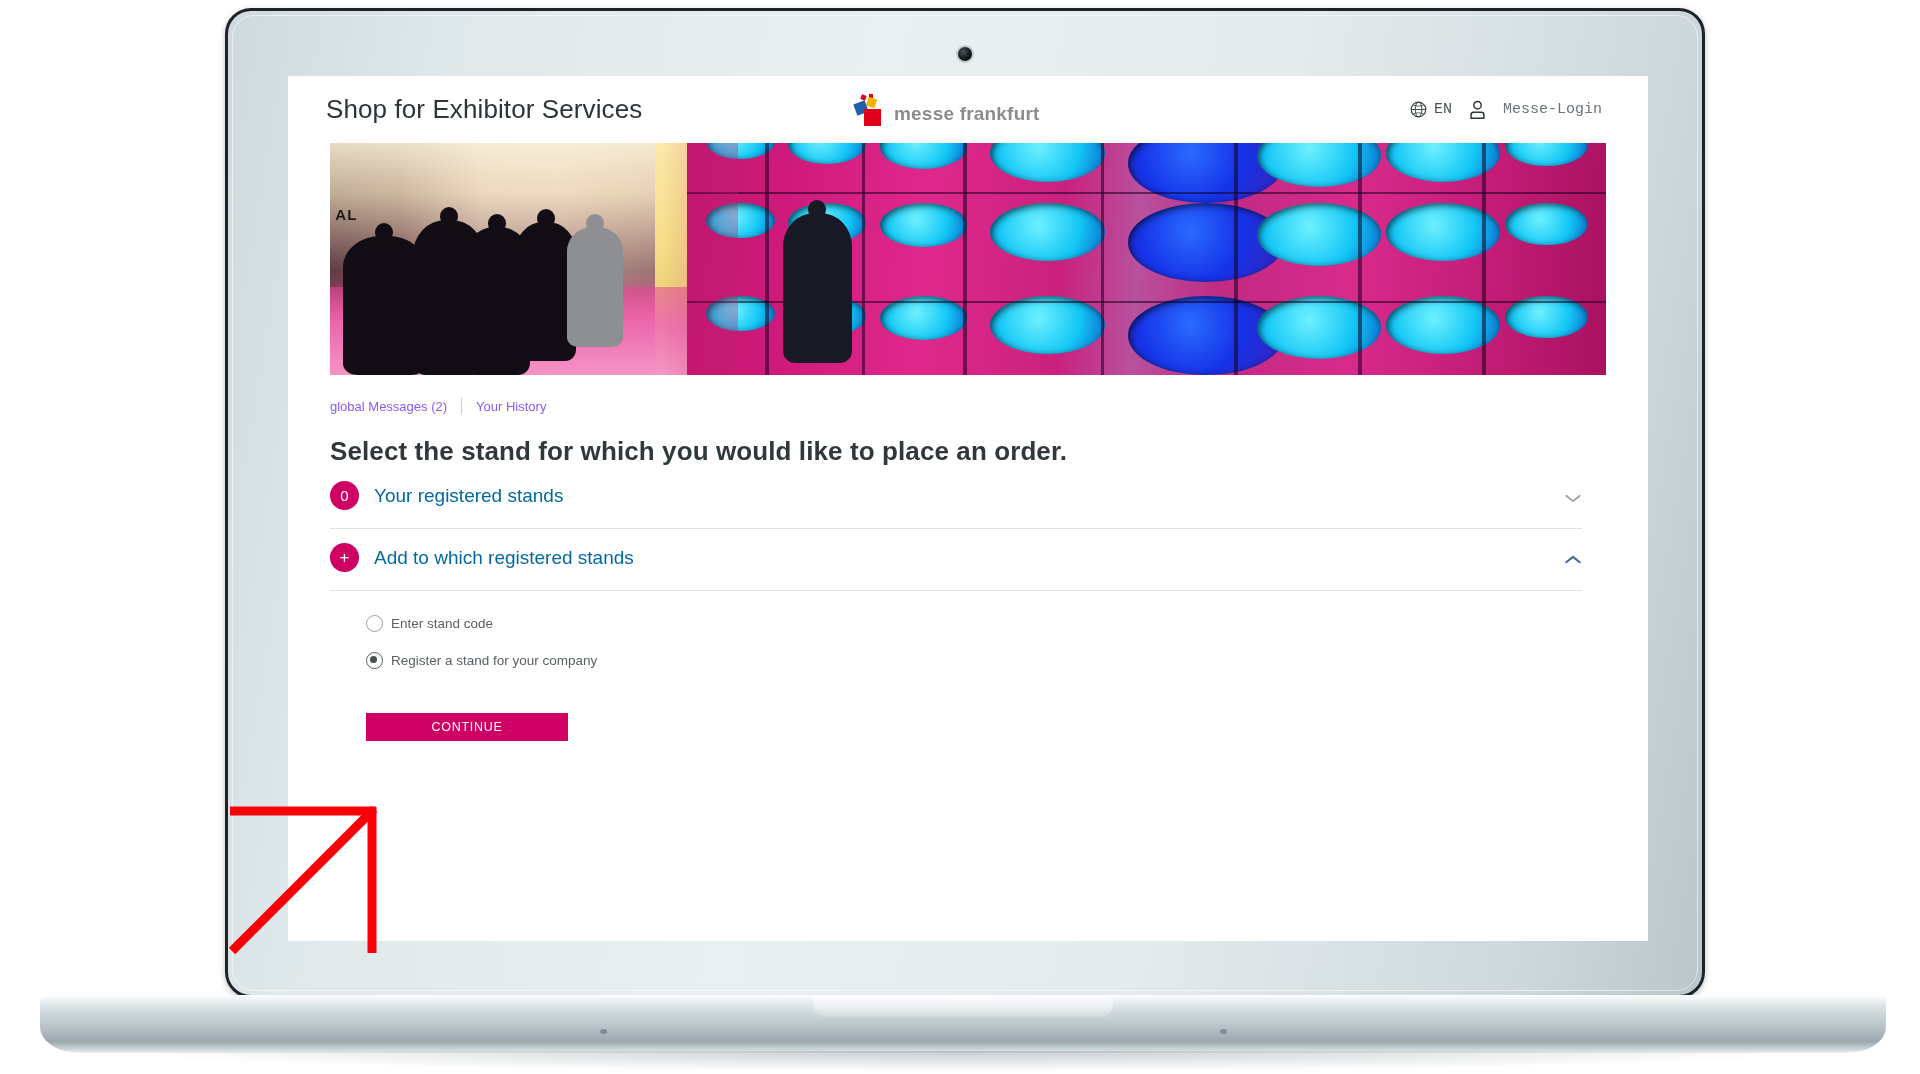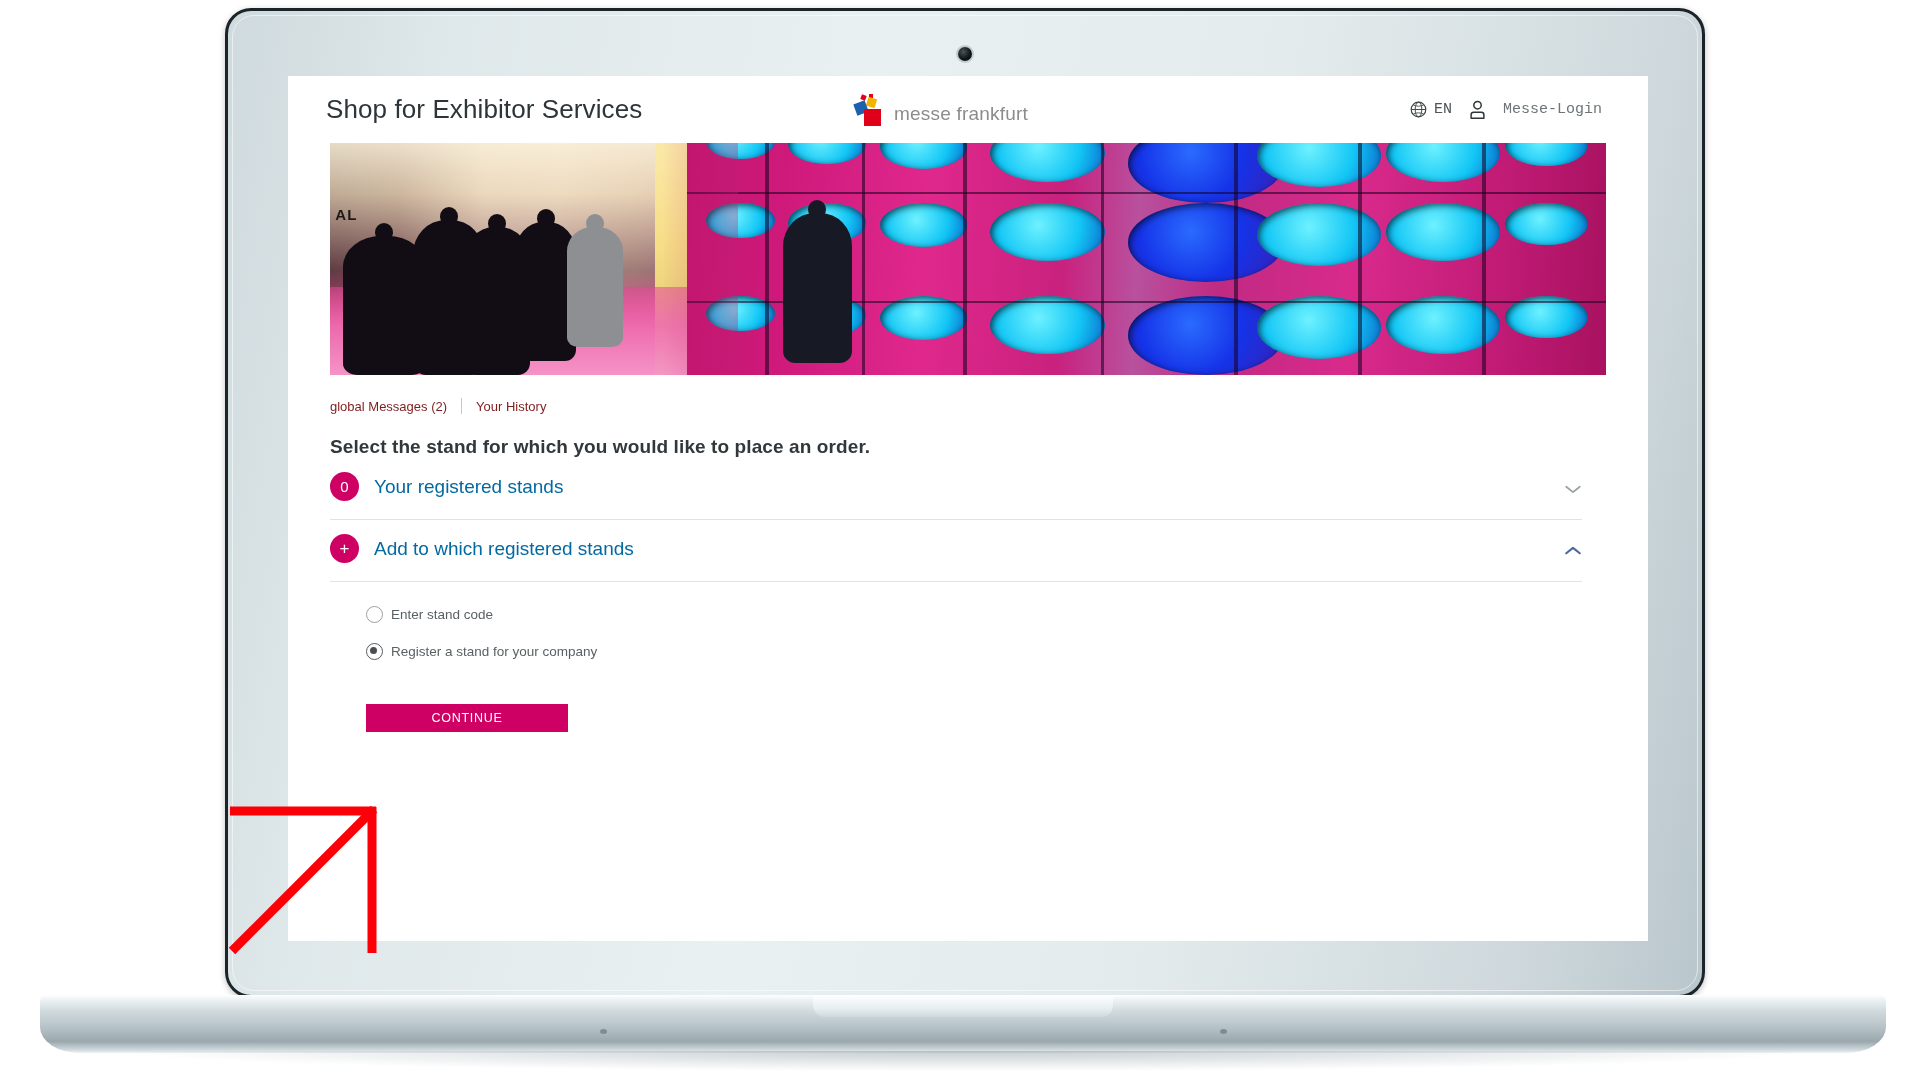--- a/index.html
+++ b/index.html
@@ -160,20 +160,21 @@
   #logo-mark .dot-red2 {
     position: absolute; left: 16px; top: 0px;
     width: 4px; height: 4px;
     background: #e1001a;
   }
   #logo-text {
     font-size: 19px;
     color: #8c8c8c;
     letter-spacing: 0.2px;
     padding-bottom: 1px;
+    font-weight: bold;
   }
   #header-right {
     margin-left: auto;
     display: flex;
     align-items: center;
     gap: 16px;
     padding-right: 6px;
     font-family: Liberation Mono, monospace;
   }
   .hdr-item { display: flex; align-items: center; gap: 6px; }
@@ -273,30 +274,30 @@
   #content { padding: 0 30px; }
 
   #quicklinks {
     display: flex;
     align-items: center;
     gap: 14px;
     padding: 23px 0 0 12px;
     font-size: 13px;
   }
   .quicklink {
-    color: #7f1d1d;
+    color: #8b5cf6;
     cursor: pointer;
   }
   #quicklink-sep {
     width: 1px; height: 16px;
     background: #c9c9c9;
   }
 
   #page-title {
-    font-size: 19px;
+    font-size: 26px;
     color: #31383b;
     padding: 22px 0 0 12px;
     letter-spacing: 0.1px;
   }
 
   .accordion-row {
     position: relative;
     display: flex;
     align-items: center;
     margin: 0 0 0 12px;

